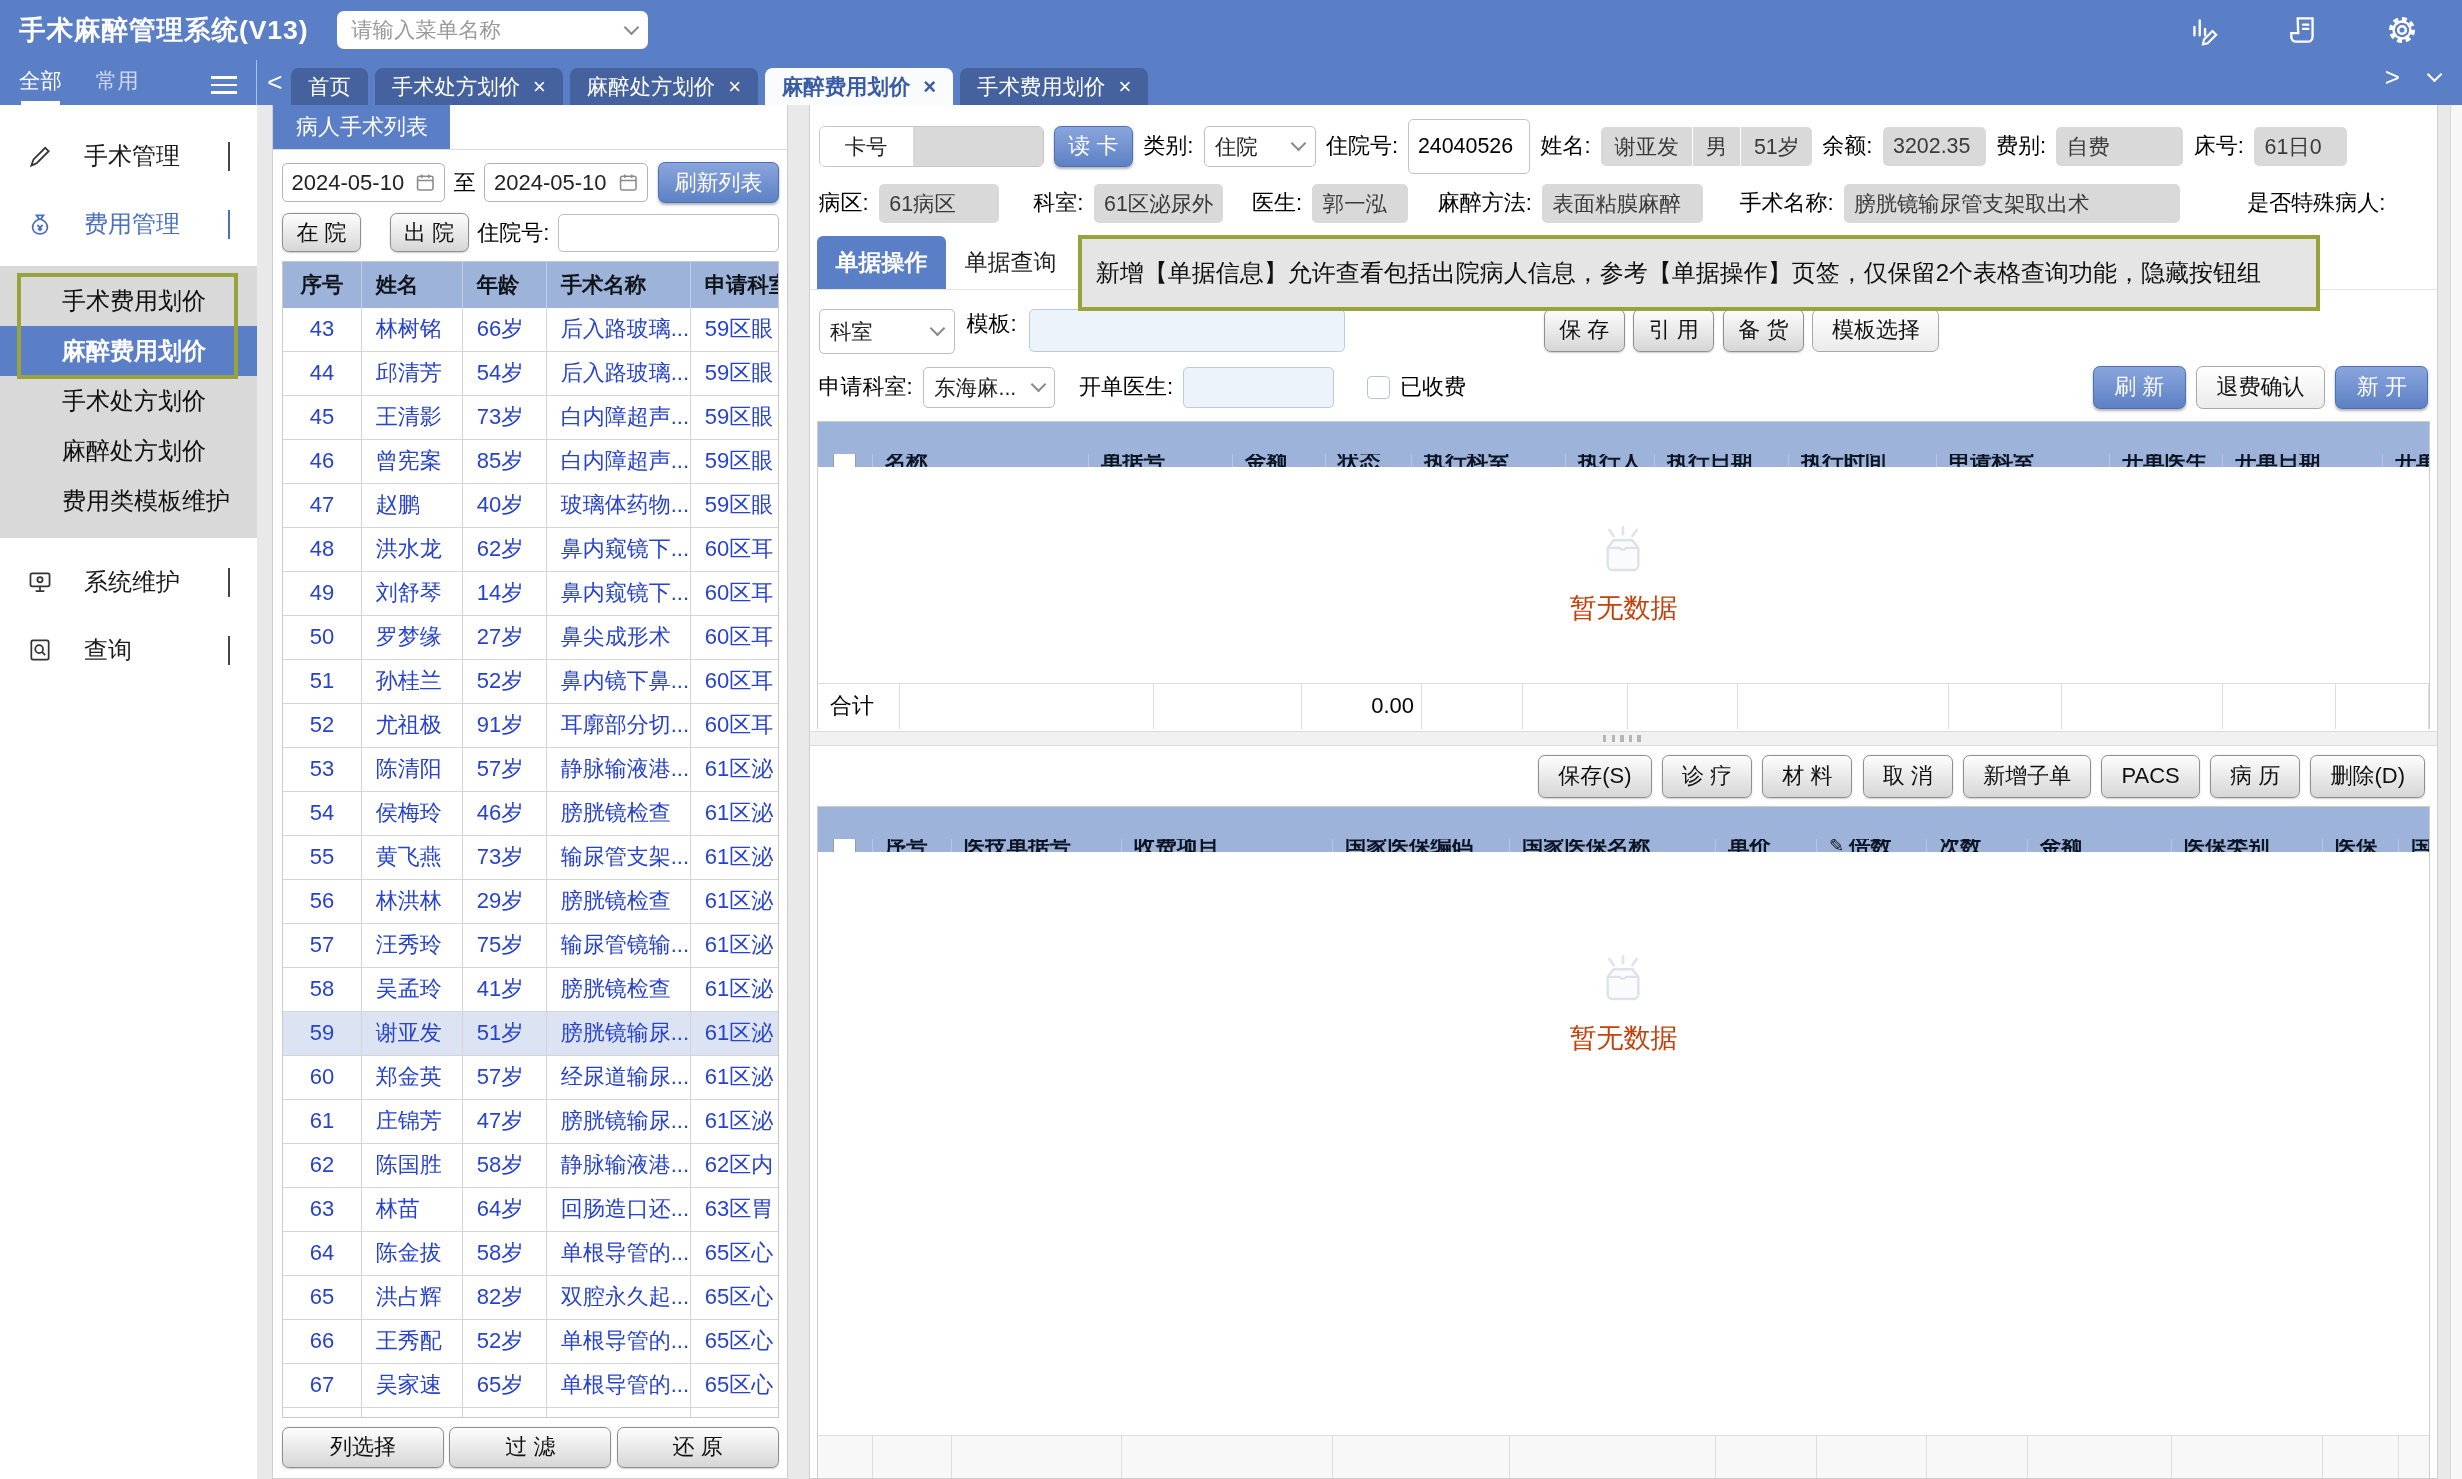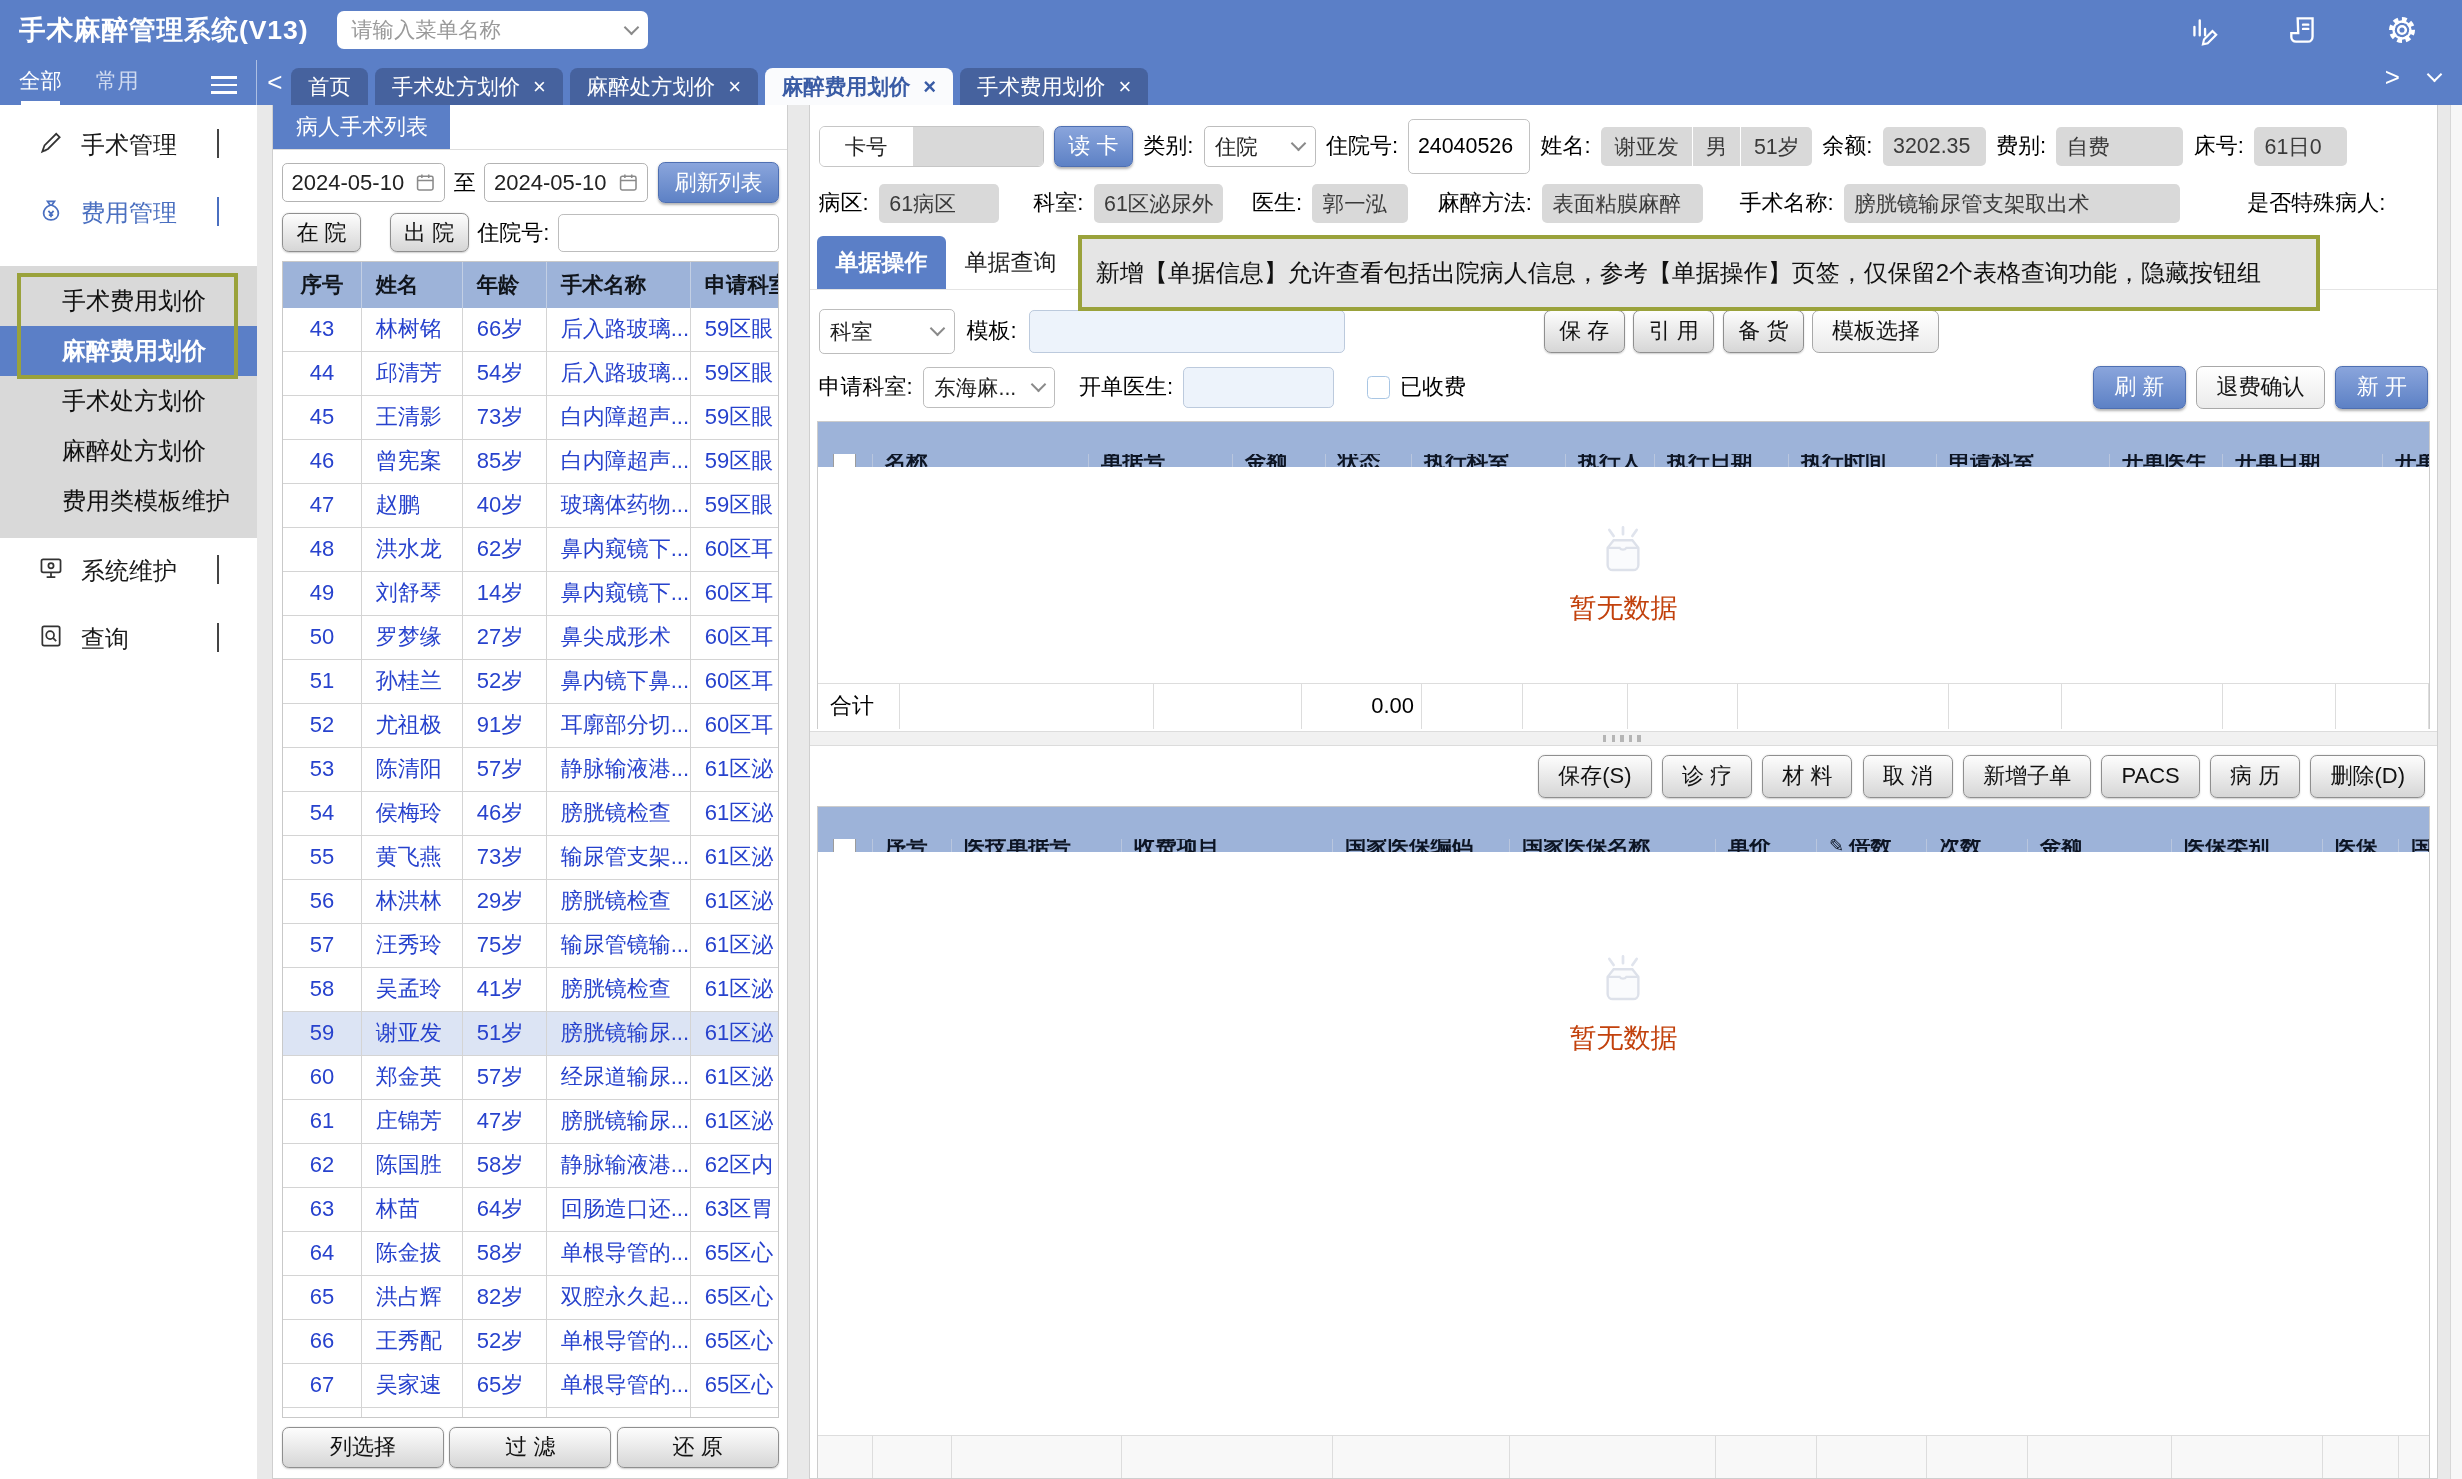--- a/index.html
+++ b/index.html
@@ -37,21 +37,21 @@
   .tab.active { background:#fafbfd; color:#3a5ca5; font-weight:bold; }
   .tab .x { font-size:22px; line-height:1; }
   .tab-overflow { margin-left:auto; display:flex; align-items:center; gap:29px; padding:0 22px 12px 0; color:#fff; }
   .tab-overflow .gt { font-size:26px; }
 
   
   .main { display:flex; height:1374px; background:#e9e9e9; }
 
   
   .sidebar { width:257px; flex-shrink:0; background:#fff; padding-top:24px; }
-  .side-group { height:53px; display:flex; padding:0 38px; gap:17px;
+  .side-group { height:53px; display:flex; align-items:center; padding:0 27px; gap:31px;
     font-size:24px; color:#1a1a1a; margin-bottom:15.4px; }
   .side-group .gchev { margin-left:auto; }
   .side-group .gchev .chev { border-color:#444; }
   .side-group.fee { color:#4a6fc0; }
   .submenu { background:#d9d9d9; position:relative; padding:10.3px 0 12px; margin-bottom:17px; }
   .submenu-item { height:50px; display:flex; align-items:center; padding-left:62px; font-size:24px; color:#111; }
   .submenu-item.selected { background:#5b7fc7; color:#fff; font-weight:bold; }
   .submenu-note-box { position:absolute; left:17px; right:19px; top:6.9px; height:106px;
     border:4.3px solid #9aa23b; pointer-events:none; z-index:2; }
 
@@ -117,21 +117,21 @@
     display:flex; align-items:center; justify-content:space-between; padding:0 10.3px; gap:8.6px; flex-shrink:0; }
 
   .dtabs { display:flex; align-items:flex-end; height:55px; border-bottom:1.7px solid #e4e4e4;
     position:relative; padding-left:6.9px; flex-shrink:0; overflow:visible; z-index:5; }
   .dtab { height:53px; min-width:129px; display:flex; align-items:center; justify-content:center;
     font-size:23px; padding:0 8.6px; }
   .dtab.active { background:#5b7fc7; color:#fff; font-weight:bold; border-radius:6px 6px 0 0; }
   .annotation { position:absolute; left:268px; top:0; width:1242px; height:76px; background:#e5e5e5;
     border:4.3px solid #9aa23b; display:flex; align-items:center; padding:0 13.7px; font-size:24px; color:#111; }
 
-  .tb1 { display:flex; align-items:center; gap:12px; padding:19px 8.6px 8.6px; flex-shrink:0; }
+  .tb1 { display:flex; gap:12px; padding:19px 8.6px 8.6px; flex-shrink:0; }
   .tb1-buttons { margin-left:187px; display:flex; gap:8.6px; }
   .linput { background:#edf3fb; border:1.3px solid #bccadd; border-radius:5.1px; height:43px; flex-shrink:0; }
   .tb2 { display:flex; align-items:center; gap:10.3px; padding:3.4px 8.6px 12px; flex-shrink:0; }
   .cb { width:23px; height:23px; background:#fff; border:1.7px solid #9c9c9c; border-radius:4.3px; flex-shrink:0; }
   .cb.blue { border-color:#a9c6e4; }
   .tb2-right { margin-left:auto; display:flex; gap:10.3px; }
 
   .utable, .ltable { margin:0 6.9px; border:0.9px solid #ccc; border-bottom:none; overflow:hidden; flex-shrink:0; }
   .thead { display:flex; height:45px; background:#9db3d9; width:1716px; font-weight:bold; font-size:21.4px; color:#0d1524; }
   .thead > div { display:flex; align-items:center; padding-left:12px; border-right:0.9px solid #b9c6de;

